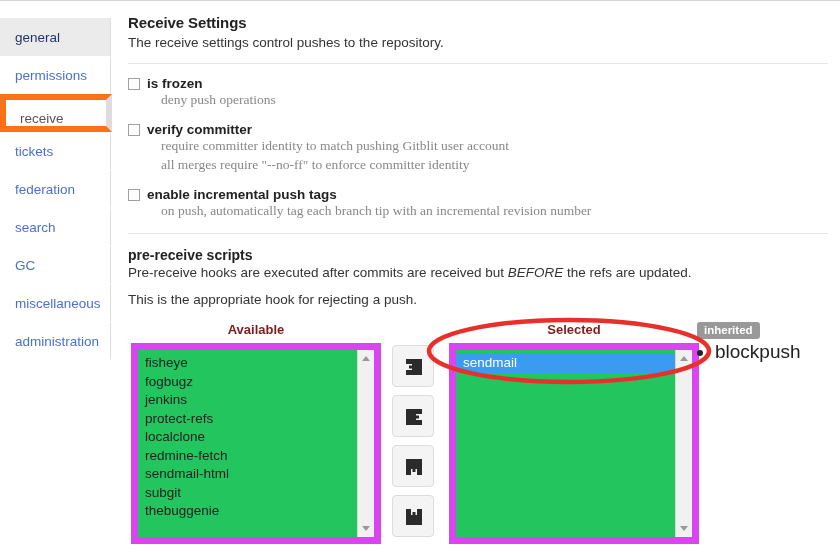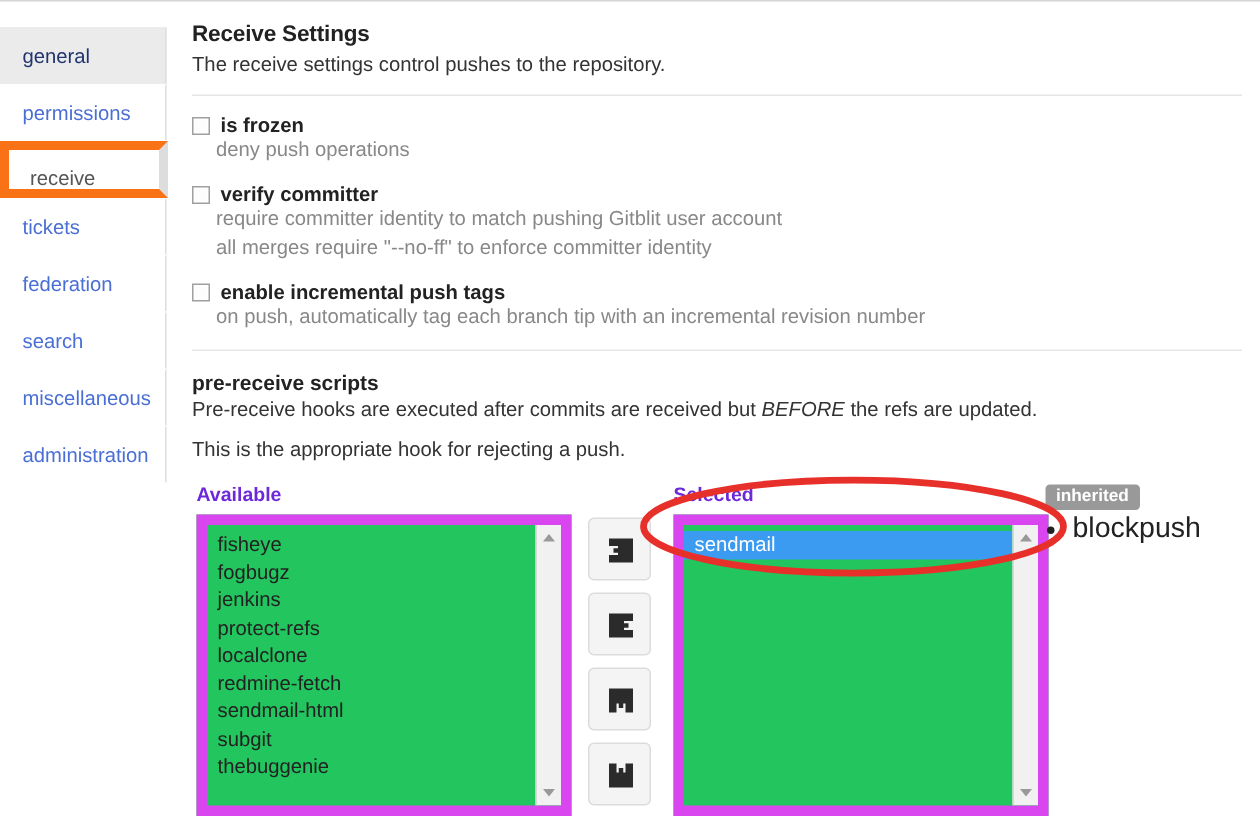--- a/index.html
+++ b/index.html
@@ -112,22 +112,23 @@
     display: inline-block;
   }
   .cbox-label {
     font-weight: bold;
     font-size: 13.5px;
     color: #222222;
   }
   .hint {
     color: #888888;
     font-size: 13.5px;
-    margin-left: 16px;
+    margin-left: 33px;
     line-height: 1.36;
+    font-family: Liberation Serif, serif;
   }
 
   
   #prereceive-title {
     font-size: 14px;
     font-weight: bold;
     color: #222222;
     margin: 13px 0 2px 0;
   }
   .para {
@@ -142,22 +143,22 @@
     position: absolute;
     left: 131px;
     top: 322px;
     width: 700px;
     height: 230px;
   }
   .col-label {
     position: absolute;
     font-size: 13px;
     font-weight: bold;
-    color: #6d28d9;
-    text-align: left;
+    color: #7f1d1d;
+    text-align: center;
   }
   #label-available { left: 0;   top: 0; width: 250px; }
   #label-selected  { left: 318px; top: 0; width: 250px; }
 
   .listbox {
     position: absolute;
     top: 21px;
     box-sizing: border-box;
     background: #22c55e;
     border: 7px solid #d946ef;
@@ -270,20 +271,21 @@
 
   <div id="top-rule"></div>
 
   <nav id="sidebar">
     <a class="nav-item hovered" href="#"><span>general</span></a>
     <a class="nav-item" href="#"><span>permissions</span></a>
     <a class="nav-item active" href="#"><span>receive</span></a>
     <a class="nav-item" href="#"><span>tickets</span></a>
     <a class="nav-item" href="#"><span>federation</span></a>
     <a class="nav-item" href="#"><span>search</span></a>
+    <a class="nav-item" href="#"><span>GC</span></a>
     <a class="nav-item" href="#"><span>miscellaneous</span></a>
     <a class="nav-item" href="#"><span>administration</span></a>
   </nav>
 
   <div id="content">
 
     <h1 class="section-title">Receive Settings</h1>
     <p class="section-sub">The receive settings control pushes to the repository.</p>
 
     <hr class="divider">

